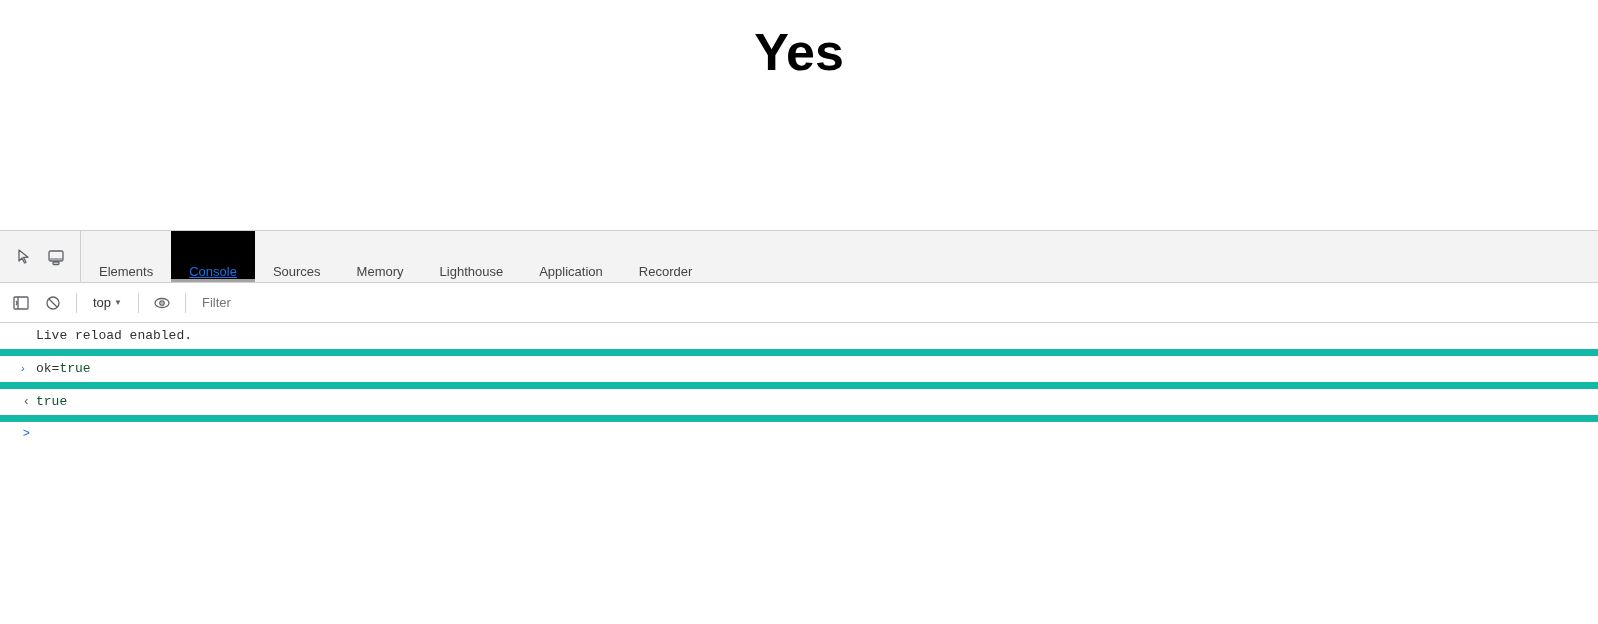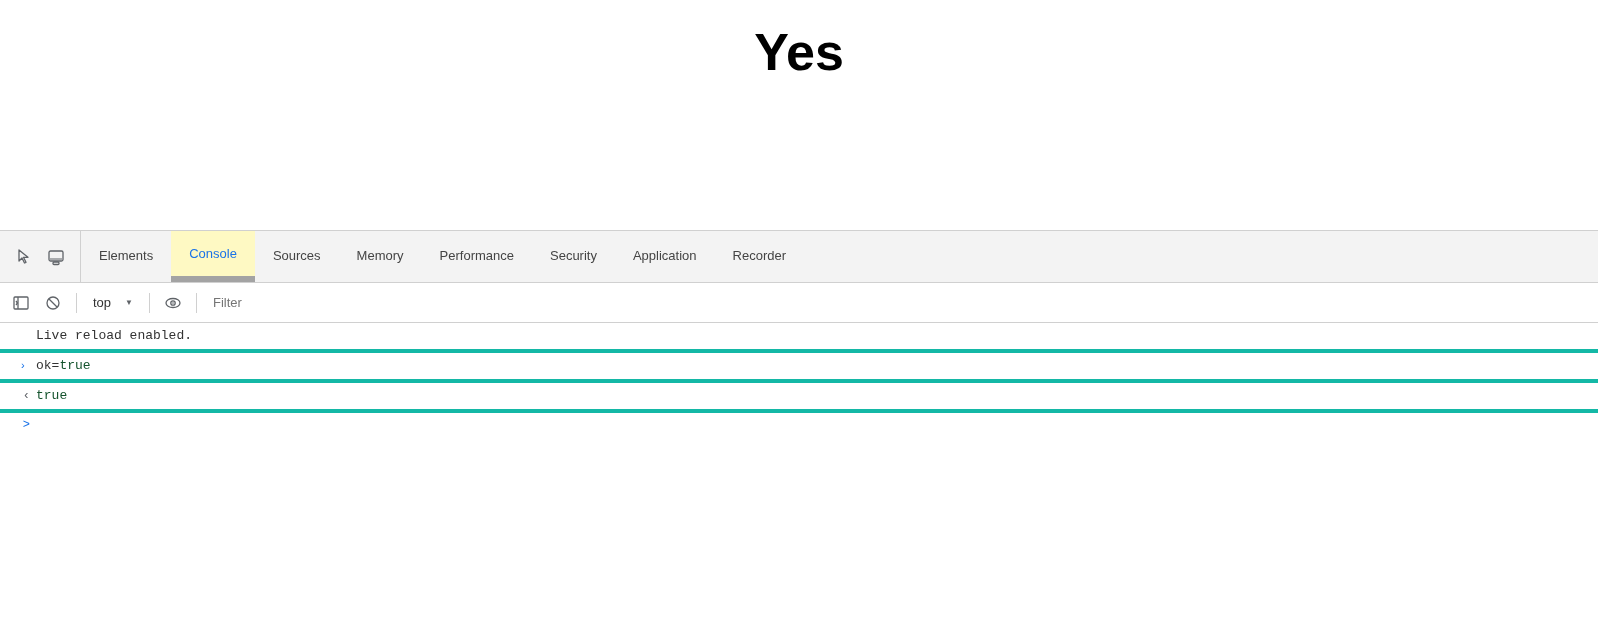--- a/index.html
+++ b/index.html
@@ -70,34 +70,35 @@
     }
 
     .tabs-list {
       display: flex;
       align-items: stretch;
       overflow: hidden;
     }
 
     .tab-item {
       display: flex;
-      align-items: center;
+      align-items: flex-end;
       padding: 0 18px;
       font-size: 13px;
       color: #444;
       cursor: pointer;
       border-bottom: 3px solid transparent;
       white-space: nowrap;
       font-family: -apple-system, BlinkMacSystemFont, 'Segoe UI', sans-serif;
     }
 
     .tab-item.active {
       color: #1a73e8;
-      border-bottom: 6px solid #a3a3a3;
-      background: #fef9c3;
+      border-bottom: 3px solid #a3a3a3;
+      background: #000000;
+      text-decoration: underline;
     }
 
     
     #console-toolbar {
       display: flex;
       align-items: center;
       background: #fff;
       border-bottom: 1px solid #d0d0d0;
       height: 40px;
       min-height: 40px;
@@ -120,21 +121,21 @@
     .toolbar-separator {
       width: 1px;
       height: 20px;
       background: #d0d0d0;
       margin: 0 4px;
     }
 
     .top-dropdown {
       display: flex;
       align-items: center;
-      gap: 14px;
+      gap: 3px;
       padding: 2px 6px;
       cursor: pointer;
       border-radius: 3px;
       font-size: 13px;
       color: #333;
     }
 
     .top-dropdown .arrow {
       font-size: 8px;
       color: #5f6368;
@@ -156,21 +157,21 @@
       background: #fff;
       overflow-y: auto;
       font-family: 'Consolas', 'Monaco', 'Courier New', monospace;
       font-size: 13px;
     }
 
     .console-line {
       display: flex;
       align-items: center;
       padding: 4px 8px 4px 8px;
-      border-bottom: 4px solid #14b8a6;
+      border-bottom: 7px solid #14b8a6;
       min-height: 22px;
       line-height: 18px;
     }
 
     .console-gutter {
       width: 28px;
       min-width: 28px;
       display: flex;
       align-items: center;
       justify-content: flex-end;
@@ -245,24 +246,21 @@
       <div class="tab-item active">
         <span>Console</span>
       </div>
       <div class="tab-item">
         <span>Sources</span>
       </div>
       <div class="tab-item">
         <span>Memory</span>
       </div>
       <div class="tab-item">
-        <span>Performance</span>
-      </div>
-      <div class="tab-item">
-        <span>Security</span>
+        <span>Lighthouse</span>
       </div>
       <div class="tab-item">
         <span>Application</span>
       </div>
       <div class="tab-item">
         <span>Recorder</span>
       </div>
     </div>
   </div>
 

